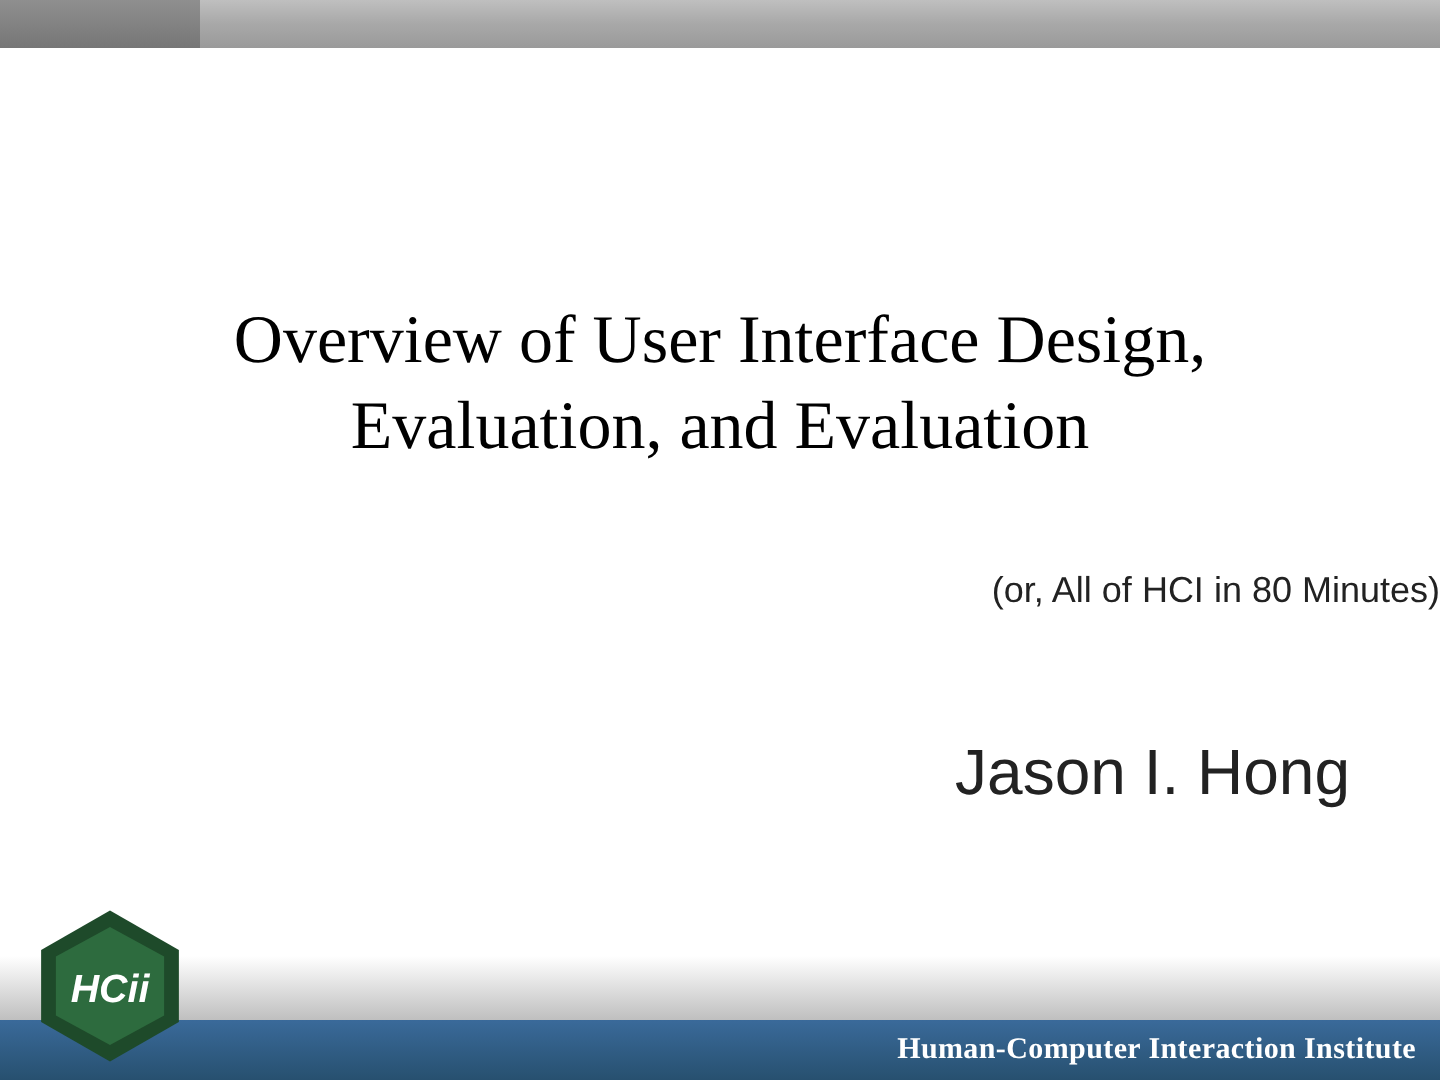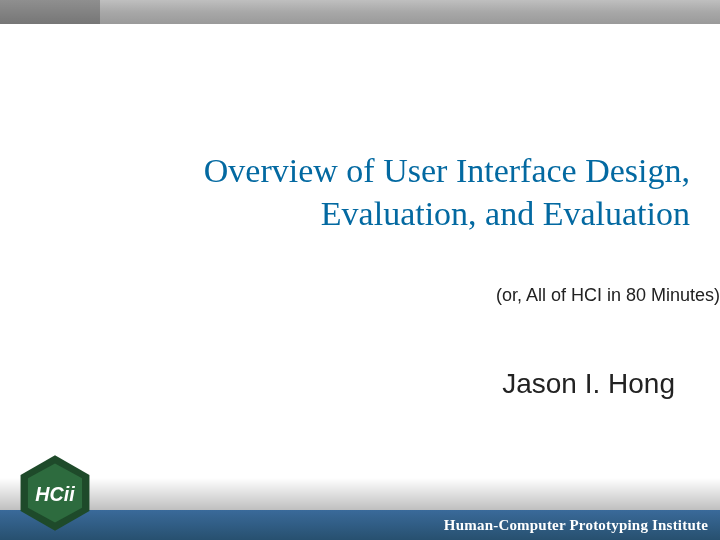--- a/index.html
+++ b/index.html
@@ -21,44 +21,44 @@
     top: 0; left: 0;
     width: 100px;
     height: 24px;
     background: linear-gradient(to bottom, #8f8f8f 0%, #767676 100%);
   }
   .title {
     position: absolute;
     top: 150px;
     left: 0;
     width: 100%;
-    text-align: right;
+    text-align: center;
     font-family: Georgia, 'Times New Roman', serif;
     font-size: 34px;
-    color: #0369a1;
+    color: #000000;
     line-height: 1.25;
     padding: 0 30px;
   }
   .subtitle {
     position: absolute;
     top: 285px;
     left: 0;
     width: 100%;
     text-align: right;
     font-family: Arial, Helvetica, sans-serif;
     font-size: 18px;
     color: #222;
   }
   .author-block {
     position: absolute;
     top: 365px;
     right: 45px;
     text-align: right;
     font-family: Arial, Helvetica, sans-serif;
-    font-size: 28px;
+    font-size: 32px;
     color: #222;
     line-height: 1.35;
   }
   .footer {
     position: absolute;
     bottom: 0; left: 0;
     width: 100%;
     height: 62px;
   }
   .footer-gradient {
@@ -123,20 +123,20 @@
 
 <div class="subtitle">(or, All of HCI in 80 Minutes)</div>
 
 <div class="author-block">
   <div>Jason I. Hong</div>
 </div>
 
 <div class="footer">
   <div class="footer-gradient"></div>
   <div class="footer-bar">
-    <span class="footer-text">Human-Computer Prototyping Institute</span>
+    <span class="footer-text">Human-Computer Interaction Institute</span>
   </div>
   <svg class="logo" viewBox="0 0 100 100">
     <polygon class="hex" points="50,4 92,28 92,72 50,96 8,72 8,28"></polygon>
     <polygon class="hex-inner" points="50,14 83,32 83,68 50,86 17,68 17,32"></polygon>
     <text x="50" y="60" text-anchor="middle">HCii</text>
   </svg>
 </div>
 
 </body></html>

